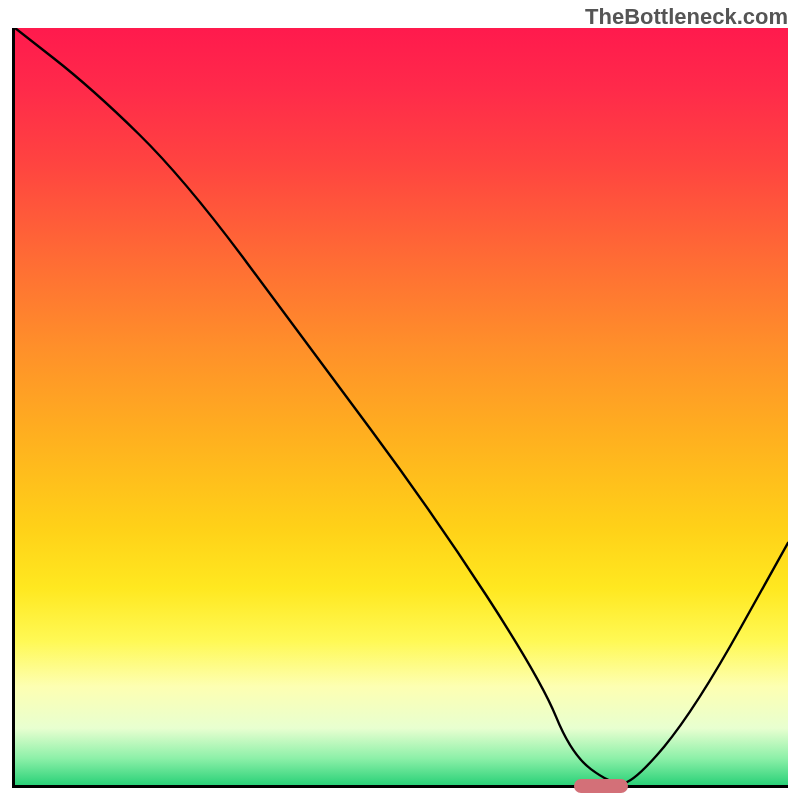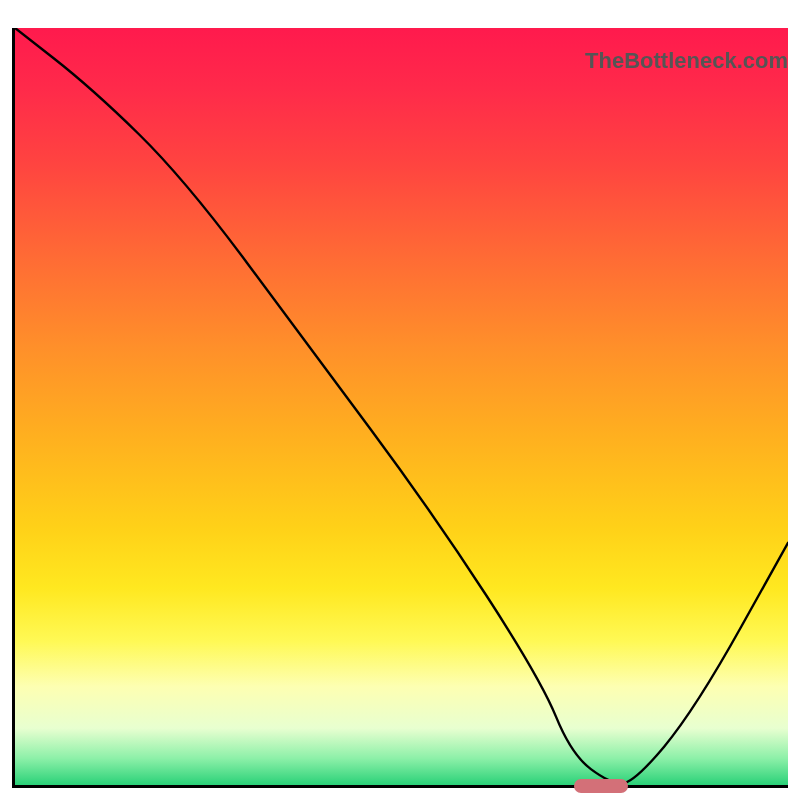--- a/index.html
+++ b/index.html
@@ -11,21 +11,20 @@
     font-family: Arial, sans-serif;
   }
   .watermark {
     position: absolute;
     top: 4px;
     right: 12px;
     font-size: 22px;
     font-weight: bold;
     color: #555555;
     z-index: 10;
-    margin-top: 44px;
   }
   .chart-area {
     position: absolute;
     left: 12px;
     top: 28px;
     width: 776px;
     height: 760px;
     border-left: 3px solid #000;
     border-bottom: 3px solid #000;
   }

